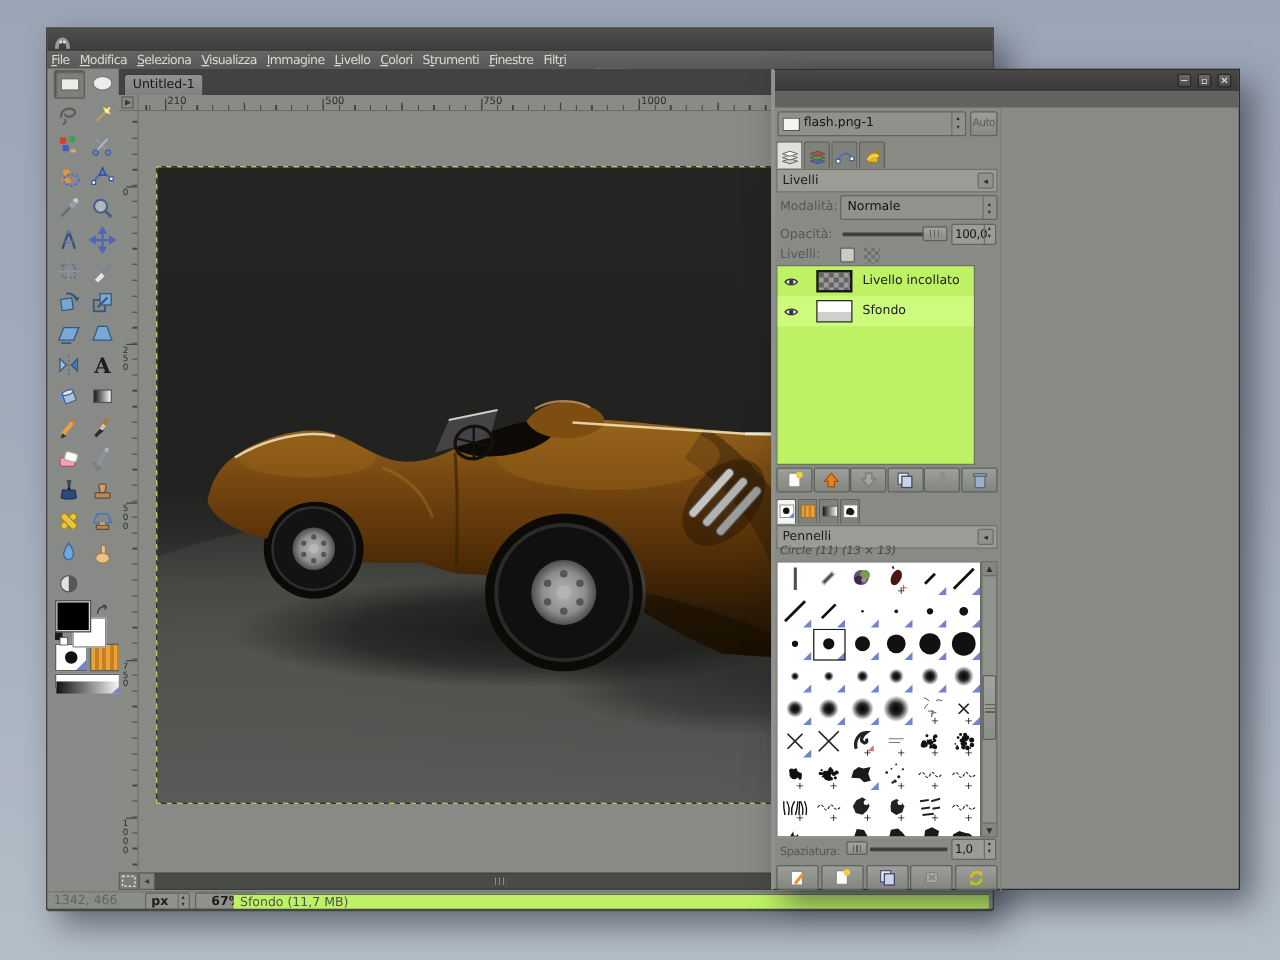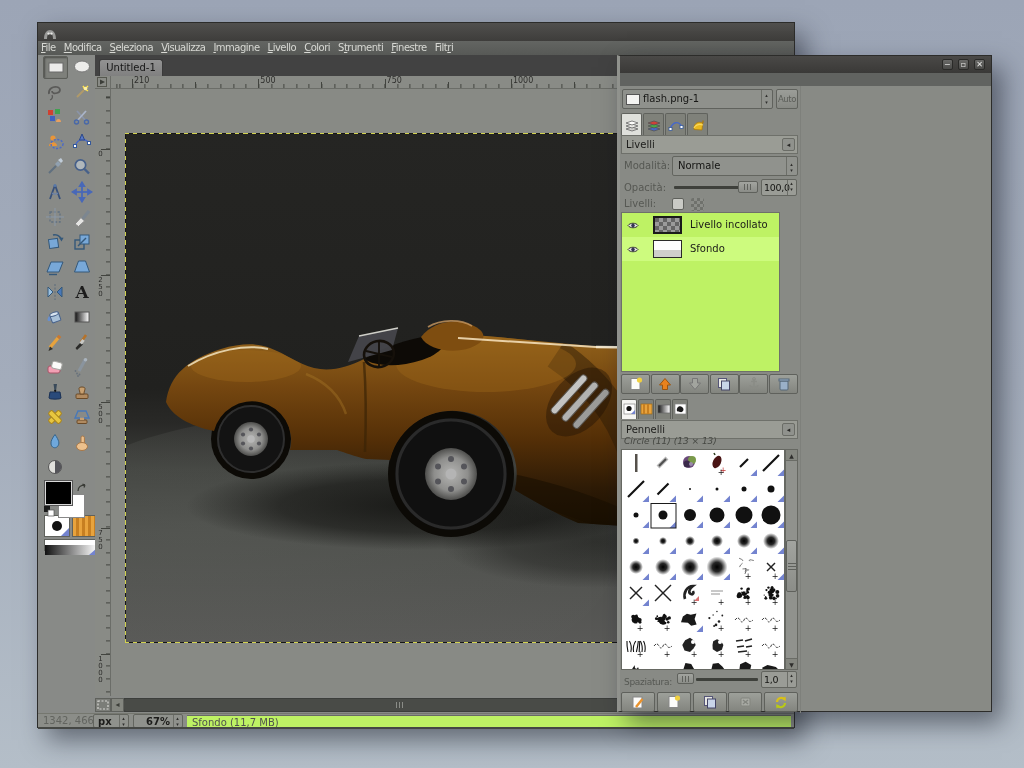--- a/index.html
+++ b/index.html
@@ -41,21 +41,21 @@
   #canvas-image svg { display:block; }
   #scroll-row { position:absolute; left:0; top:643px; width:100%; height:14px; }
   #quickmask { position:absolute; left:0; top:0; width:16px; height:14px; background:#7b7d78; border:1px solid #5f615c; }
   #hscroll { position:absolute; left:16px; top:0; width:685px; height:14px; background:#3c3e3b; }
   #hscroll-left { position:absolute; left:0; top:0; width:13px; height:14px; background:#84867f; border:1px solid #5f615c; color:#3c3e39; font-size:8px; text-align:center; line-height:12px; }
   #hscroll-thumb { position:absolute; left:13px; top:1px; width:545px; height:12px; background:#494b47; border-radius:2px; }
   .grip { position:absolute; width:9px; height:6px; background:repeating-linear-gradient(to right,#8a8c87 0 1px,transparent 1px 3px); }
   
   #statusbar { position:absolute; left:0; top:690px; width:100%; height:14px; background:#8b8d88; font-size:10px; color:#3a3c37; border-top:1px solid #75776f; }
   #status-pos { position:absolute; left:5px; top:1px; color:#62645f; }
-  .mini-combo { position:absolute; top:0px; height:14px; background:#8f918c; border:1px solid #63655f; border-radius:2px; font-size:10px; color:#1c1c1a; }
+  .mini-combo { position:absolute; top:0px; height:14px; background:#8f918c; border:1px solid #63655f; border-radius:2px; font-size:10px; color:#1c1c1a;margin-left:23px; }
   .mini-combo .spin { position:absolute; right:1px; top:0; width:8px; height:100%; border-left:1px solid #6c6e68; font-size:5px; line-height:6px; color:#2e2e2c; text-align:center; }
   #unit-combo { left:55px; width:36px; }
   #unit-combo .val { position:absolute; left:4px; top:1px; font-weight:bold; }
   #zoom-combo { left:95px; width:50px; }
   #zoom-combo .val { position:absolute; right:12px; top:1px; font-weight:bold; }
   #status-msg { position:absolute; left:149px; right:3px; top:1px; height:13px; background:#bef264; border-top:1px solid #696b65; color:#51534e; padding-left:5px; line-height:13px; }
   #main-bottom { position:absolute; left:0; top:704px; width:100%; height:2px; background:#44464[2]; background:#454744; }
   
   #fg-swatch { position:absolute; left:7px; top:426px; width:27px; height:24px; background:#000; border:1px solid #d8d8d8; box-shadow:0 0 0 1px #555; z-index:3; }
   #bg-swatch { position:absolute; left:20px; top:439px; width:27px; height:24px; background:#fff; border:1px solid #888; z-index:2; }

